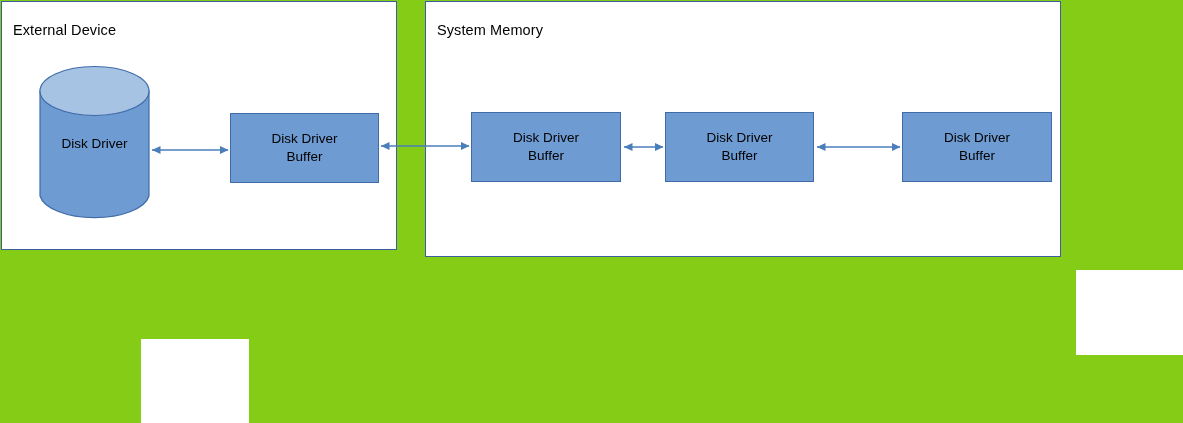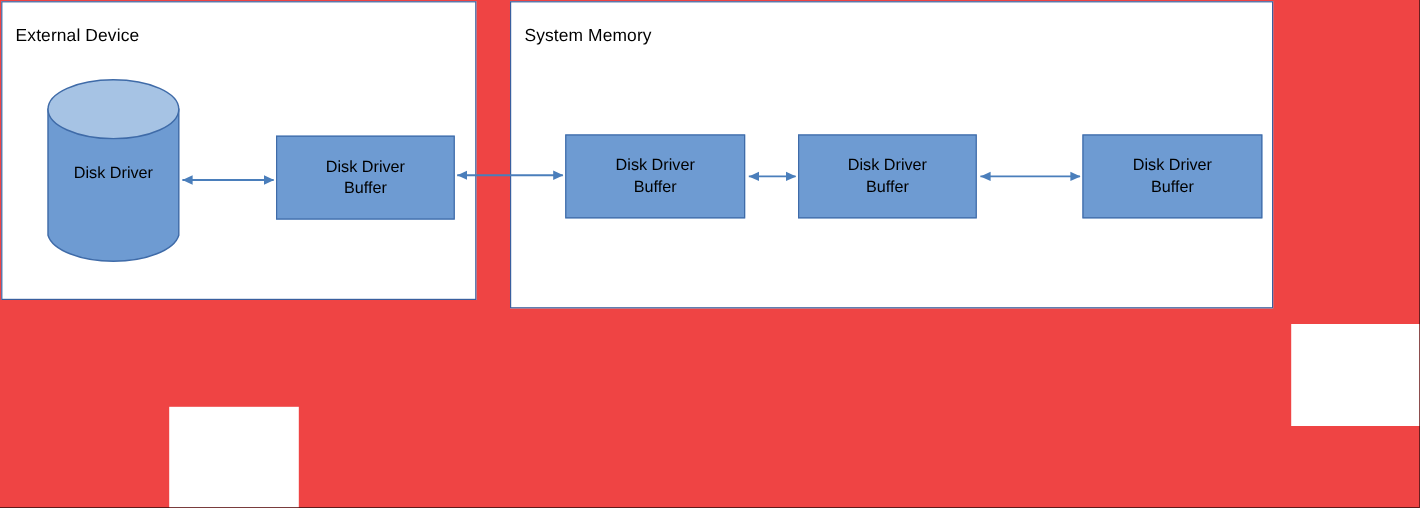--- a/index.html
+++ b/index.html
@@ -4,21 +4,21 @@
 <style>
   html, body {
     margin: 0;
     padding: 0;
     background: #000000;
   }
   #canvas {
     position: relative;
     width: 1183px;
     height: 423px;
-    background: #ef4444;
+    background: #84cc16;
     overflow: hidden;
     font-family: "Liberation Sans", sans-serif;
   }
 
   
   .panel {
     position: absolute;
     background: #ffffff;
     border: 1px solid #3a5f9e;
     box-sizing: border-box;

